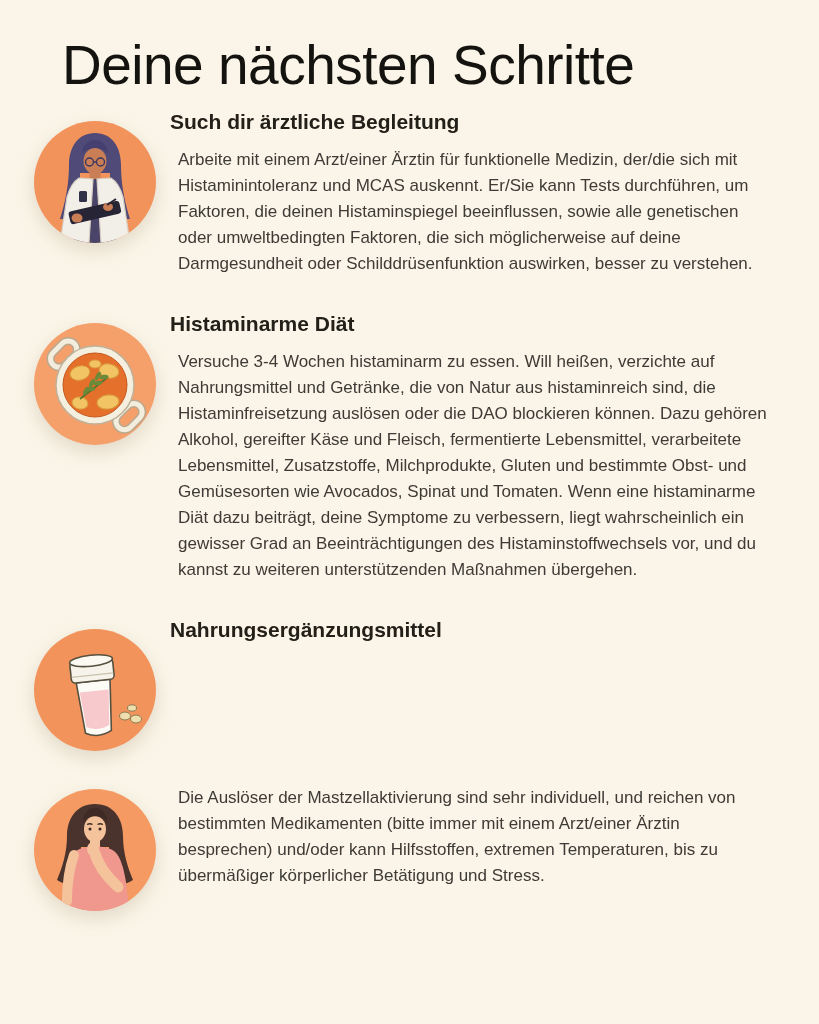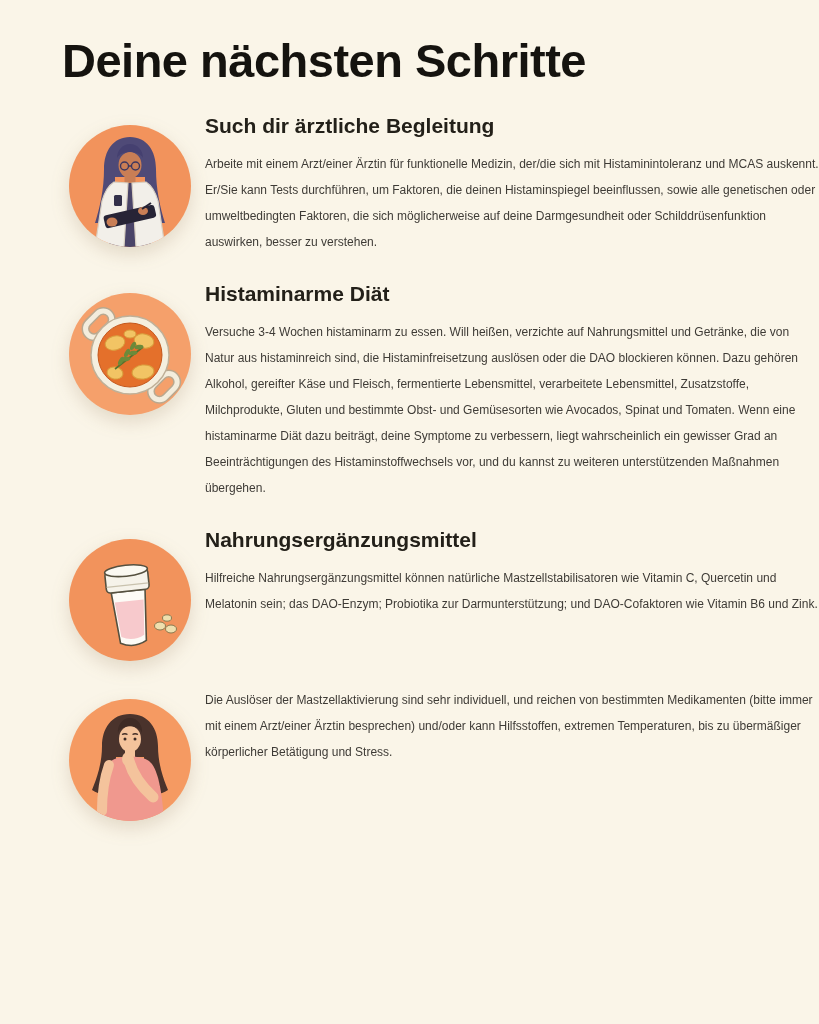--- a/index.html
+++ b/index.html
@@ -4,47 +4,47 @@
 <style>
   html,body{margin:0;padding:0;}
   body{
     width:819px;height:1024px;
     background:#FAF5E8;
     font-family:"Liberation Sans","DejaVu Sans",sans-serif;
     overflow:hidden;
   }
   .page{width:819px;height:1024px;box-sizing:border-box;padding-top:34px;}
   .page-title{
-    margin:0 0 25px 62px;
-    font-size:47px;
+    margin:0 0 12px 62px;
+    font-size:55px;
     line-height:1.15;
-    font-weight:700;
+    font-weight:400;
     letter-spacing:-0.5px;
     color:#15130F;
   }
   .sections{display:flex;flex-direction:column;gap:26px;}
-  .section{display:flex;align-items:flex-start;padding-left:69px;}
+  .section{display:flex;align-items:flex-start;padding-left:34px;}
   .icon-col{
     flex:0 0 122px;width:122px;height:122px;
     margin-top:12px;margin-right:14px;
     position:relative;
   }
   .icon-col svg{display:block;}
   .circle-shadow{filter:drop-shadow(0 7px 9px rgba(120,90,50,0.18));}
   .text-col{flex:0 0 615px;width:615px;}
   .section-heading{
     margin:0 0 12px 0;
     font-size:21px;
     line-height:26px;
     font-weight:700;
     color:#232019;
   }
   .section-body{
-    margin:0;
-    font-size:12px;
+    margin:8px;
+    font-size:17px;
     line-height:26px;
     color:#3E3B36;
   }
 </style>
 </head>
 <body>
 
 <div class="page">
 
   <h1 class="page-title">Deine nächsten Schritte</h1>
@@ -145,21 +145,20 @@
             <g fill="#EFDFAE" stroke="#8A7A50" stroke-width="1">
               <ellipse cx="91" cy="87" rx="5.5" ry="4"></ellipse>
               <ellipse cx="98" cy="79" rx="4.5" ry="3.2"></ellipse>
               <ellipse cx="102" cy="90" rx="5.5" ry="4"></ellipse>
             </g>
           </g>
         </svg>
       </div>
       <div class="text-col">
         <h2 class="section-heading">Nahrungsergänzungsmittel</h2>
-        <p class="section-body">Hilfreiche Nahrungsergänzungsmittel können natürliche Mastzellstabilisatoren wie Vitamin C, Quercetin und Melatonin sein; das DAO-Enzym; Probiotika zur Darmunterstützung; und DAO-Cofaktoren wie Vitamin B6 und Zink.</p>
       </div>
     </div>
 
     <div class="section">
       <div class="icon-col">
         <svg class="circle-shadow" width="122" height="122" viewBox="0 0 122 122">
           <defs>
               <clipPath id="clip4">
                 <circle cx="61" cy="61" r="61"></circle>
               </clipPath>

